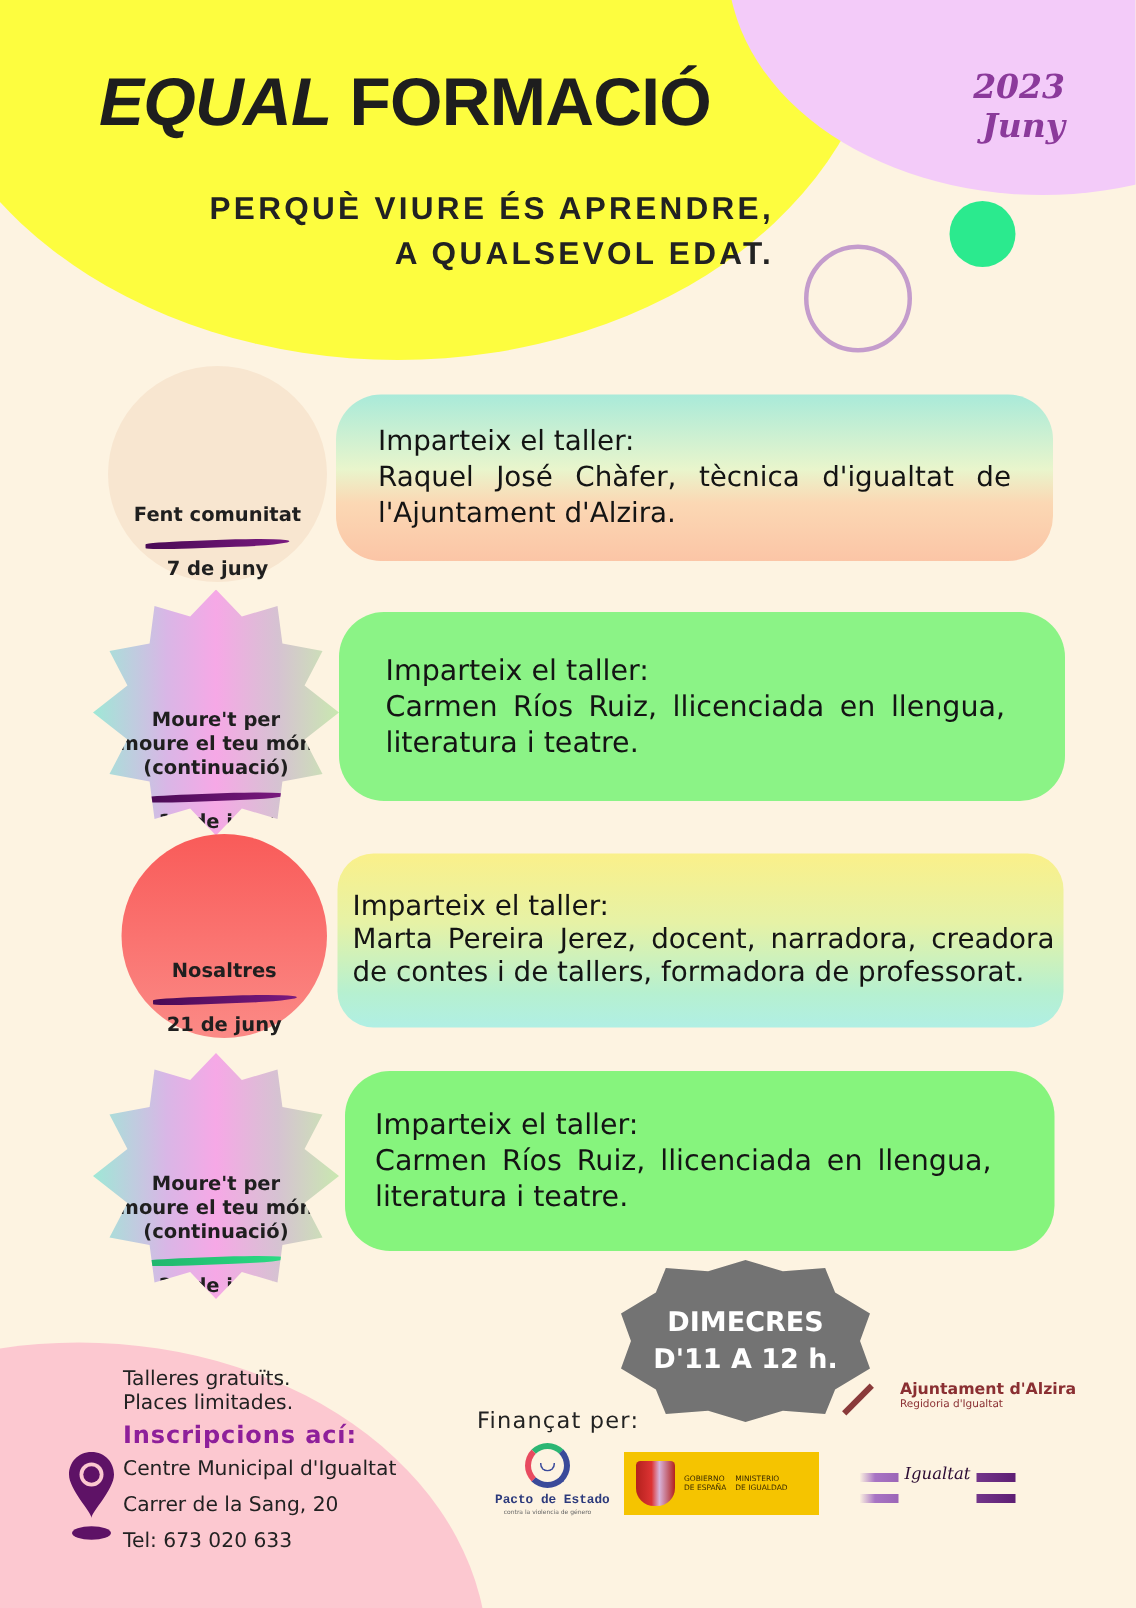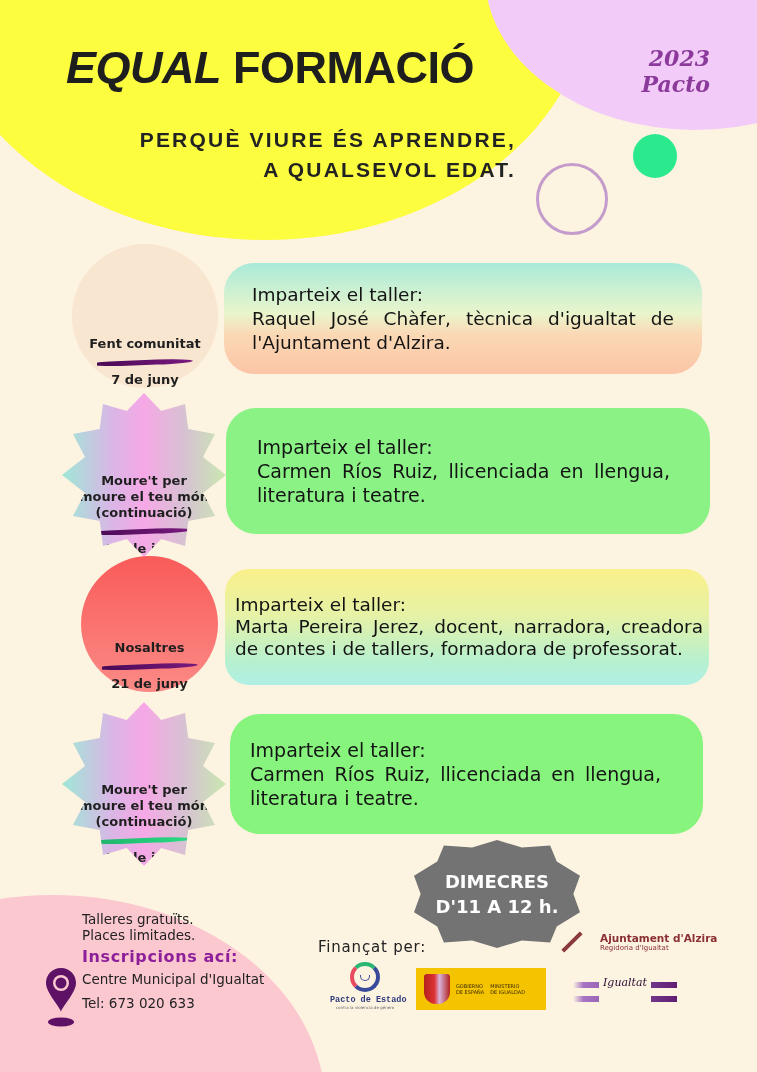--- a/index.html
+++ b/index.html
@@ -151,21 +151,21 @@
   .logo-gov {
     left: 416px; top: 968px; width: 130px; height: 42px; background: #f5c400;
     display: flex; align-items: center; gap: 6px; padding-left: 8px;
   }
   .logo-gov .crest {
     width: 26px; height: 30px; border-radius: 3px 3px 12px 12px;
     background: linear-gradient(90deg, #b3211d 0%, #d33 40%, #d7b3da 60%, #b3211d 100%);
   }
   .logo-gov .gov-text { font-size: 5px; line-height: 6px; color: #3b2a00; white-space: pre-line; }
 
-  .logo-ajunt { left: 566px; top: 920px; width: 140px; height: 44px; display: flex; align-items: center; gap: 20px; }
+  .logo-ajunt { left: 566px; top: 920px; width: 140px; height: 44px; display: flex; gap: 20px; }
   .logo-ajunt .shield {
     width: 26px; height: 26px; transform: rotate(45deg); border: 2px solid #8a3a3a;
     background: repeating-linear-gradient(0deg, #f5e2d8 0 4px, #a24848 4px 6px);
     margin-left: 4px;
   }
   .logo-ajunt .a-name { font-size: 10.5px; color: #8a2f32; font-weight: 700; white-space: nowrap; }
   .logo-ajunt .a-sub { font-size: 7px; color: #8a2f32; white-space: nowrap; }
 
   .logo-igualtat {
     left: 573px; top: 976px; width: 104px; height: 30px;
@@ -190,21 +190,21 @@
 
 <div class="abs title">
   <span class="italic">EQUAL</span><span> FORMACIÓ</span>
 </div>
 <div class="abs subtitle">
   <div>PERQUÈ VIURE ÉS APRENDRE,</div>
   <div>A QUALSEVOL EDAT.</div>
 </div>
 <div class="abs date-badge">
   <div>2023</div>
-  <div>Pacto</div>
+  <div>Juny</div>
 </div>
 
 <div class="abs tag tag-circle-beige">
   <div class="tag-name">Fent comunitat</div>
   <div class="underline"></div>
   <div>7 de juny</div>
 </div>
 <div class="abs card card-1">
   <div class="line-label">Imparteix el taller:</div>
   <div class="line-body">Raquel José Chàfer, tècnica d'igualtat de l'Ajuntament d'Alzira.</div>
@@ -253,20 +253,21 @@
   <path d="M17 2 C8 2 2 9 2 17 C2 27 17 42 17 46 C17 42 32 27 32 17 C32 9 26 2 17 2 Z" fill="#5e1266"></path>
   <circle cx="17" cy="17" r="8" fill="#fcc8d0"></circle>
   <circle cx="17" cy="17" r="5.5" fill="#5e1266"></circle>
   <ellipse cx="17" cy="56" rx="13" ry="4.5" fill="#5e1266"></ellipse>
 </svg>
 <div class="abs info">
   <div class="note">Talleres gratuïts.</div>
   <div class="note">Places limitades.</div>
   <div class="cta">Inscripcions ací:</div>
   <div class="addr">Centre Municipal d'Igualtat</div>
+  <div class="addr">Carrer de la Sang, 20</div>
   <div class="addr">Tel: 673 020 633</div>
 </div>
 
 <div class="abs funded-label">Finançat per:</div>
 
 <div class="abs logo-pacto">
   <div class="ring">
       <div class="smile"></div>
     </div>
   <div class="p-title">Pacto de Estado</div>

